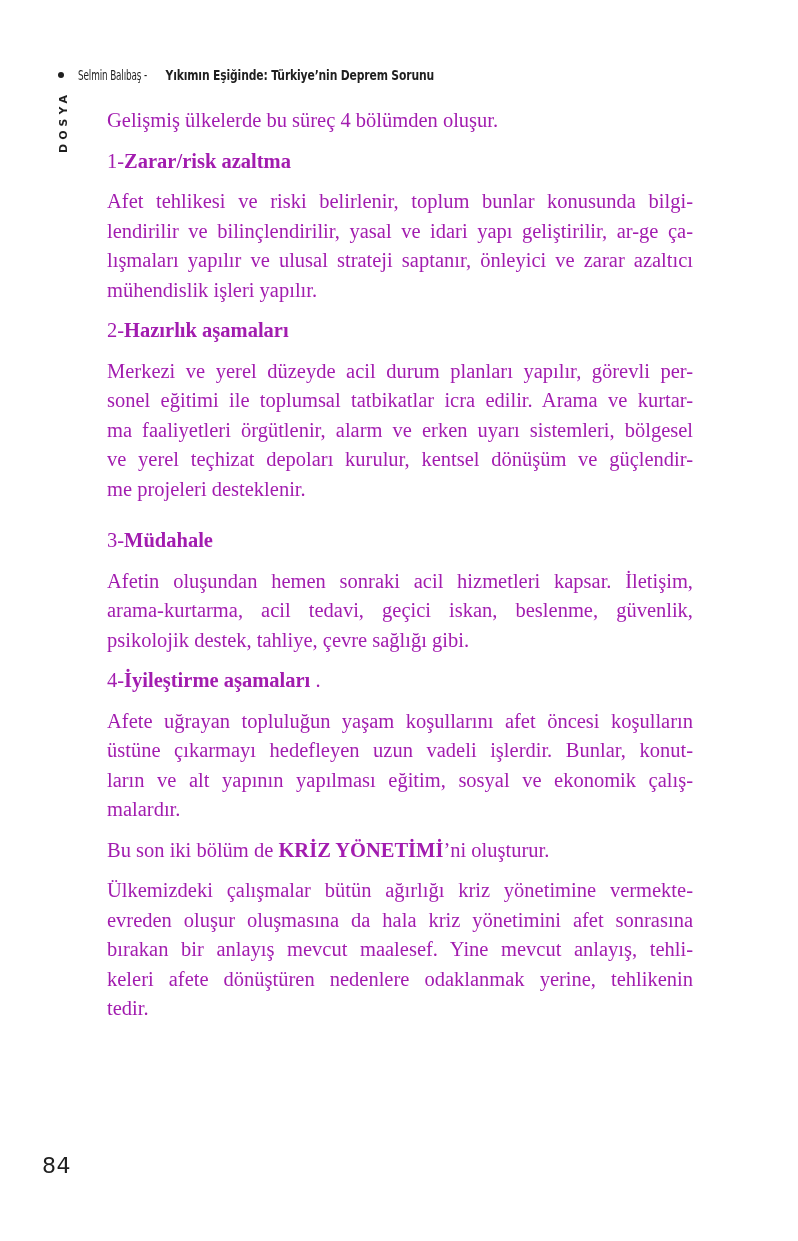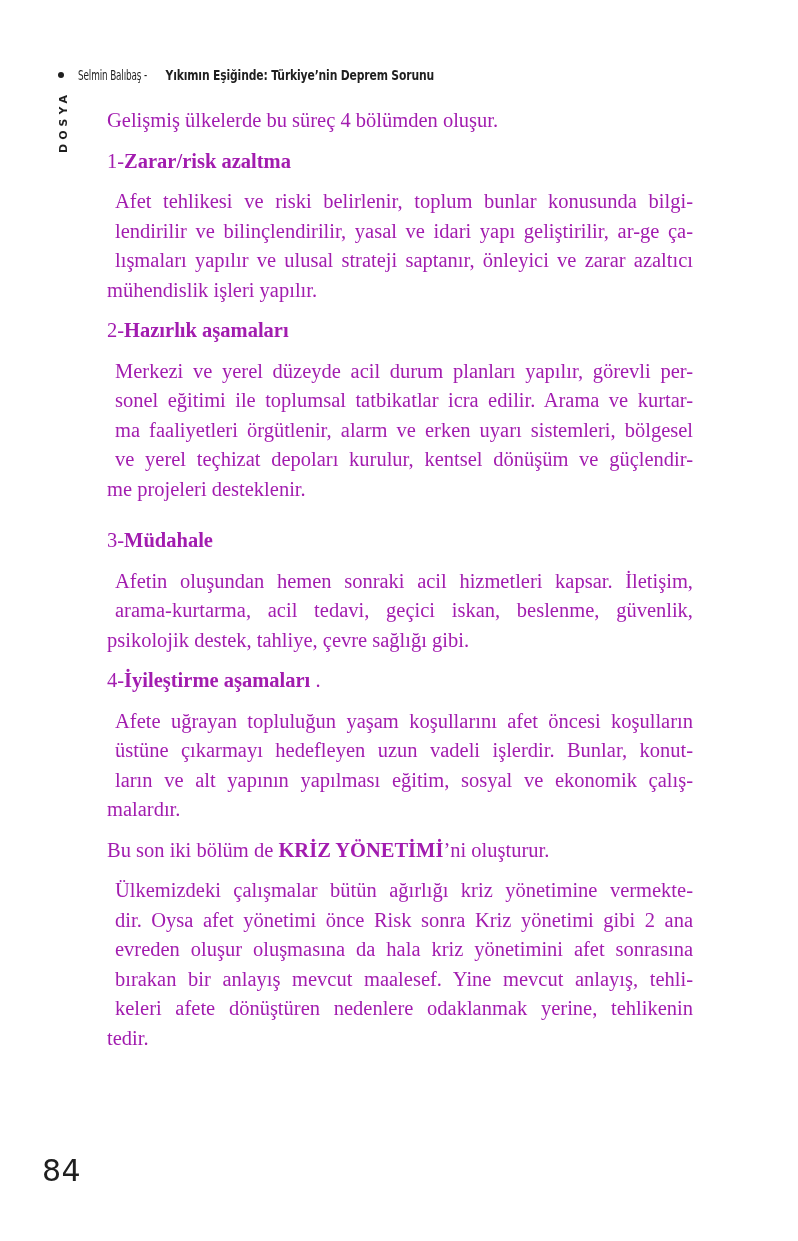--- a/index.html
+++ b/index.html
@@ -6,24 +6,24 @@
     body { width: 798px; height: 1241px; position: relative; overflow: hidden; color: #1f1f1f; }
     .header { position: absolute; left: 58px; top: 64px; height: 22px; display: flex; align-items: center; font-family: "DejaVu Sans", sans-serif; font-size: 13.5px; letter-spacing: -0.2px; }
     .bullet { width: 6px; height: 6px; border-radius: 50%; background: #1f1f1f; margin-right: 14px; }
     .author { font-weight: normal; transform: scaleX(0.82); transform-origin: left center; display: inline-block; white-space: nowrap; }
     .header-title { font-weight: bold; white-space: nowrap; }
     .header-text { display: flex; align-items: center; transform: scaleX(0.80); transform-origin: left center; white-space: nowrap; }
     .side-label { position: absolute; left: 54px; top: 88px; width: 18px; height: 68px; }
     .side-label span { position: absolute; left: 50%; top: 50%; transform: translate(-50%, -50%) rotate(-90deg); font-family: "DejaVu Sans", sans-serif; font-weight: bold; font-size: 11px; letter-spacing: 4px; white-space: nowrap; color: #1f1f1f; }
     .content { position: absolute; left: 107px; top: 106px; width: 586px; font-family: "Liberation Serif", "DejaVu Serif", serif; font-size: 20.5px; color: #a21caf; }
     .line { height: 29.5px; line-height: 29.5px; white-space: nowrap; }
-    .just { text-align: justify; text-align-last: justify; margin-left: 8px; }
+    .just { text-align: justify; text-align-last: justify; }
     .gap { height: 11px; }
     .heading b, .line b { font-weight: bold; }
-    .page-number { position: absolute; left: 42px; top: 1153px; font-family: "DejaVu Sans", sans-serif; font-size: 30px; color: #1f1f1f; letter-spacing: 0.5px; }
+    .page-number { position: absolute; left: 42px; top: 1153px; font-family: "DejaVu Sans", sans-serif; font-size: 22px; color: #1f1f1f; letter-spacing: 0.5px; }
   </style>
 </head>
 <body>
 
 <div class="header">
   <span class="bullet"></span>
   <span class="header-text">
     <span class="author">Selmin Balıbaş -</span>&nbsp;<span class="header-title">Yıkımın Eşiğinde: Türkiye’nin Deprem Sorunu</span>
   </span>
 </div>
@@ -76,21 +76,20 @@
     <div class="line just">ların ve alt yapının yapılması eğitim, sosyal ve ekonomik çalış-</div>
     <div class="line">malardır.</div>
   </div>
   <div class="gap"></div>
 
   <div class="line"><span>Bu son iki bölüm de </span><b>KRİZ YÖNETİMİ</b><span>’ni oluşturur.</span></div>
   <div class="gap"></div>
 
   <div>
     <div class="line just">Ülkemizdeki çalışmalar bütün ağırlığı kriz yönetimine vermekte-</div>
-    <div class="line just">dir. Oysa afet yönetimi önce Risk sonra Kriz yönetimi gibi 2 ana</div>
     <div class="line just">evreden oluşur oluşmasına da hala kriz yönetimini afet sonrasına</div>
     <div class="line just">bırakan bir anlayış mevcut maalesef. Yine mevcut anlayış, tehli-</div>
     <div class="line just">keleri afete dönüştüren nedenlere odaklanmak yerine, tehlikenin</div>
     <div class="line">tedir.</div>
   </div>
 </div>
 
 <div class="page-number">84</div>
 
 </body></html>

